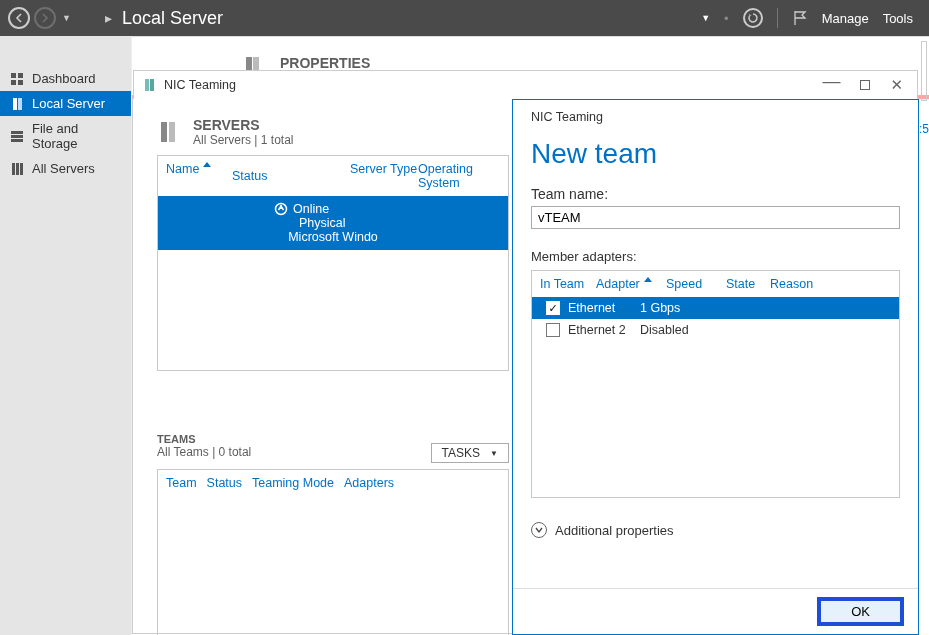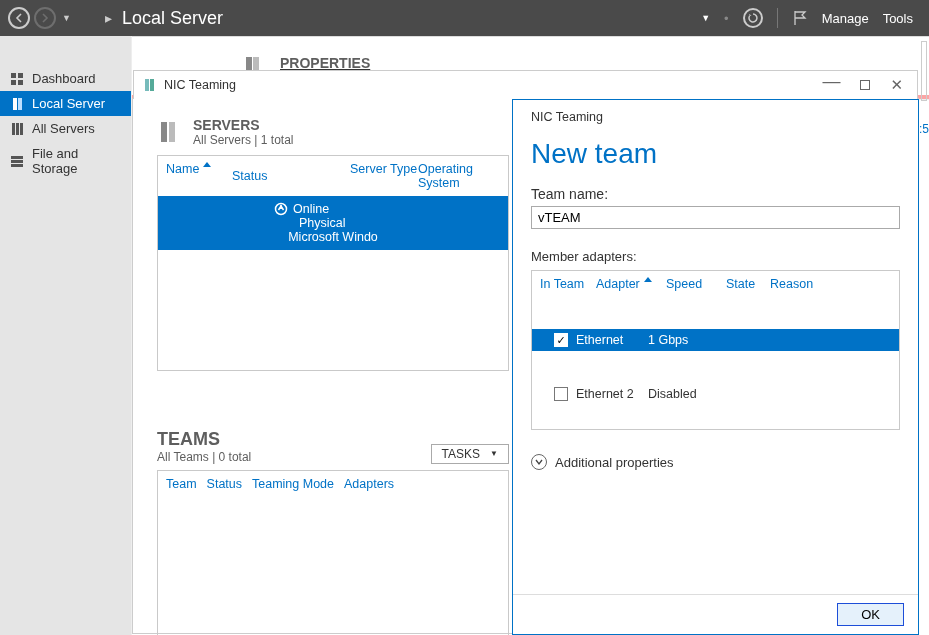--- a/index.html
+++ b/index.html
@@ -23,21 +23,21 @@
   
   .shell { display: flex; height: calc(635px - 36px); }
   .sidebar { width: 132px; background: #e5e5e5; padding-top: 30px; border-right: 1px solid #eee; flex-shrink: 0; }
   .side-item { display: flex; align-items: center; gap: 8px; padding: 5px 10px; font-size: 13px; cursor: pointer; }
   .side-item.sel { background: #0072c6; color: #fff; }
   .side-ic { width: 14px; height: 14px; flex-shrink: 0; display: flex; align-items: center; justify-content: center; }
   .side-ic svg { width: 14px; height: 14px; }
 
   
   .main { flex: 1; position: relative; background: #fff; border-top: 1px solid #ddd; }
-  .properties-band { border-bottom: 5px solid #fca5a5; display: flex; align-items: flex-start; padding: 18px 0 10px 108px; gap: 14px; text-decoration: underline; }
+  .properties-band { border-bottom: 5px solid #fca5a5; display: flex; align-items: flex-start; padding: 18px 0 10px 108px; gap: 14px; }
   .prop-ic { width: 26px; height: 26px; }
   .prop-txt .title { font-size: 14px; font-weight: 600; color: #5e5e5e; }
   .prop-txt .sub { font-size: 12px; color: #5e5e5e; }
   .time-stub { position: absolute; top: 84px; right: 0; font-size: 12px; color: #0072c6; background: #fff; padding: 1px 0; }
   .main-divider { position: absolute; left: 0; right: 0; top: 62px; border-top: none; }
 
   
   .child-win { position: absolute; left: 132px; top: 98px; width: 787px; height: 536px; background: #fff; border: 1px solid #ccc; }
   .child-title { position: absolute; left: 0; top: -29px; width: 100%; height: 29px; background: #fff; display: flex; align-items: center; padding: 0 8px; border: 1px solid #ccc; border-bottom: none; }
   .child-title .ic { width: 16px; height: 16px; margin-right: 6px; }
@@ -65,58 +65,58 @@
   .srv-col-name { width: 66px; }
   .srv-col-status { width: 118px; display: flex; align-items: center; gap: 5px; }
   .srv-col-type { width: 68px; }
   .srv-col-os { flex: 1; }
   .grid .empty { height: 120px; }
   .online-ic { width: 14px; height: 14px; }
 
   
   .teams-block { margin-top: 58px; width: 352px; }
   .teams-block .title-row { display: flex; align-items: center; }
-  .teams-block .t { font-size: 18px; font-weight: 600; color: #5e5e5e; }
+  .teams-block .t { font-size: 11px; font-weight: 600; color: #5e5e5e; }
   .teams-block .s { font-size: 12px; color: #5e5e5e; }
   .tasks-btn { margin-left: auto; border: 1px solid #aaa; padding: 2px 10px; font-size: 12px; display: flex; align-items: center; gap: 10px; cursor: pointer; margin-top: 14px; }
   .tasks-btn .tri { font-size: 8px; }
   .teams-grid { border: 1px solid #c9c9c9; margin-top: 6px; height: 190px; }
   .teams-grid .grid-head div { margin-right: 10px; }
 
   
   .dialog { position: absolute; left: 379px; top: 0; width: 407px; height: 536px; background: #fff; border: 1px solid #0072c6; display: flex; flex-direction: column; }
   .dlg-caption { padding: 10px 18px 0 18px; font-size: 12.5px; }
   .dlg-title { padding: 14px 18px 8px 18px; font-size: 28px; font-weight: 300; color: #0072c6; }
   .dlg-body { padding: 8px 18px; flex: 1; }
   .fld-label { font-size: 14px; margin-bottom: 4px; }
   .fld-input { width: 100%; border: 1px solid #aaa; padding: 3px 6px; font-size: 13px; outline: none; }
   .ma-label { margin-top: 20px; font-size: 13px; }
-  .ma-grid { border: 1px solid #c9c9c9; margin-top: 6px; height: 160px; }
+  .ma-grid { border: 1px solid #c9c9c9; margin-top: 6px; height: 228px; }
   .ma-head { display: flex; padding: 6px 8px; color: #0072c6; font-size: 12.5px; }
   .ma-head div { cursor: pointer; }
   .ma-col-team { width: 56px; }
   .ma-col-adapter { width: 70px; }
   .ma-col-speed { width: 60px; }
   .ma-col-state { width: 44px; }
   .ma-col-reason { flex: 1; }
-  .ma-row { display: flex; padding: 4px 8px; font-size: 12.5px; margin-top: 32px; }
+  .ma-row { display: flex; padding: 4px 0; font-size: 12.5px; }
   .ma-row.sel { background: #0072c6; color: #fff; }
   .chk { width: 14px; height: 14px; border: 1px solid #777; background: #fff; display: inline-flex; align-items: center; justify-content: center; margin-right: 8px; margin-left: 14px; }
   .chk.checked::after { content: "✓"; font-size: 11px; color: #000; line-height: 1; }
   .ma-row.sel .chk { border-color: #fff; }
   .ma-row.sel .chk.checked::after { color: #000; }
   .ma-row .adapter { width: 72px; }
   .ma-row .speed { width: 60px; }
 
   .addl { display: flex; align-items: center; gap: 8px; margin-top: 24px; cursor: pointer; }
   .addl .chev { width: 16px; height: 16px; border: 1px solid #666; border-radius: 50%; display: flex; align-items: center; justify-content: center; }
   .addl .chev svg { width: 8px; height: 8px; }
 
   .dlg-footer { border-top: 1px solid #ddd; padding: 8px 14px; display: flex; justify-content: flex-end; }
-  .ok-btn { border: 1px solid #1d4ed8; background: #e5f1fb; padding: 3px 23px; font-size: 13px; cursor: pointer; }
+  .ok-btn { border: 4px solid #1d4ed8; background: #e5f1fb; padding: 3px 30px; font-size: 13px; cursor: pointer; }
 
   .link { color: #0072c6; }
 </style>
 </head>
 <body>
 
 <div class="topbar">
   <div class="nav-btns">
     <div class="nav-circle">
       <svg viewBox="0 0 10 10">
@@ -171,36 +171,36 @@
           <svg viewBox="0 0 14 14">
             <rect x="3" y="1" width="4" height="12" fill="#fff"></rect>
             <rect x="8" y="1" width="4" height="12" fill="#bcdfff"></rect>
           </svg>
         </span>
       <span>Local Server</span>
     </div>
     <div class="side-item">
       <span class="side-ic">
           <svg viewBox="0 0 14 14">
+            <rect x="1" y="2" width="12" height="3" fill="#555"></rect>
+            <rect x="1" y="6" width="12" height="3" fill="#555"></rect>
+            <rect x="1" y="10" width="12" height="3" fill="#555"></rect>
+          </svg>
+        </span>
+      <span>File and Storage</span>
+    </div>
+    <div class="side-item">
+      <span class="side-ic">
+          <svg viewBox="0 0 14 14">
             <rect x="2" y="1" width="3" height="12" fill="#555"></rect>
             <rect x="6" y="1" width="3" height="12" fill="#555"></rect>
             <rect x="10" y="1" width="3" height="12" fill="#555"></rect>
           </svg>
         </span>
       <span>All Servers</span>
-    </div>
-    <div class="side-item">
-      <span class="side-ic">
-          <svg viewBox="0 0 14 14">
-            <rect x="1" y="2" width="12" height="3" fill="#555"></rect>
-            <rect x="1" y="6" width="12" height="3" fill="#555"></rect>
-            <rect x="1" y="10" width="12" height="3" fill="#555"></rect>
-          </svg>
-        </span>
-      <span>File and Storage</span>
     </div>
   </div>
 
   <div class="main">
     <div class="properties-band">
       <svg class="prop-ic" viewBox="0 0 26 26">
           <rect x="6" y="2" width="6" height="22" fill="#888"></rect>
           <rect x="13" y="2" width="6" height="22" fill="#bbb"></rect>
         </svg>
       <div class="prop-txt">

